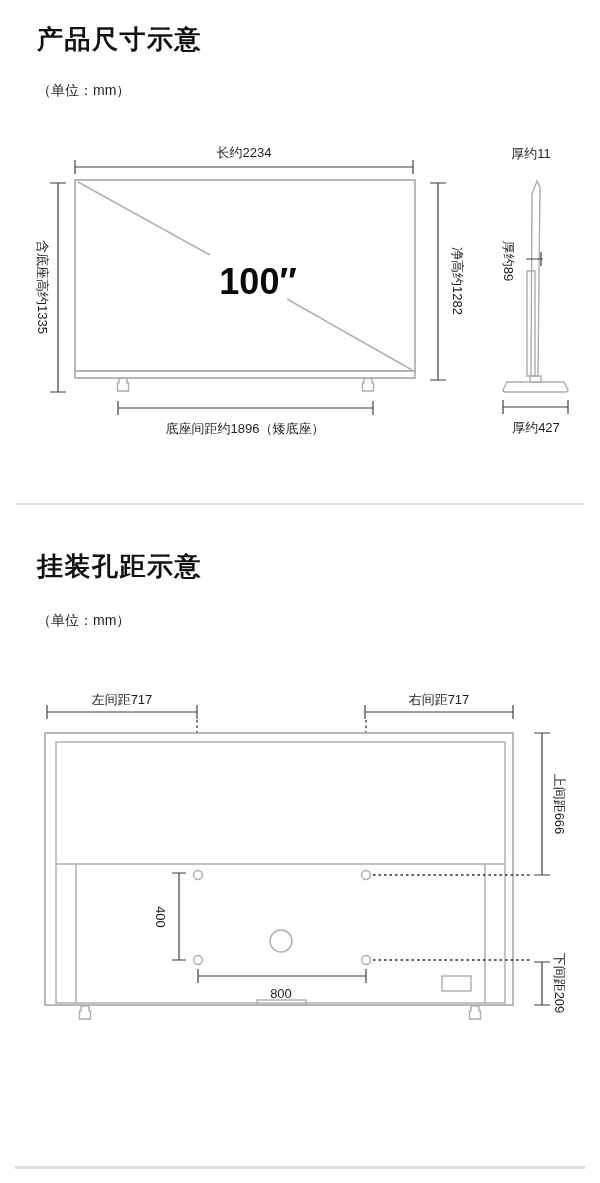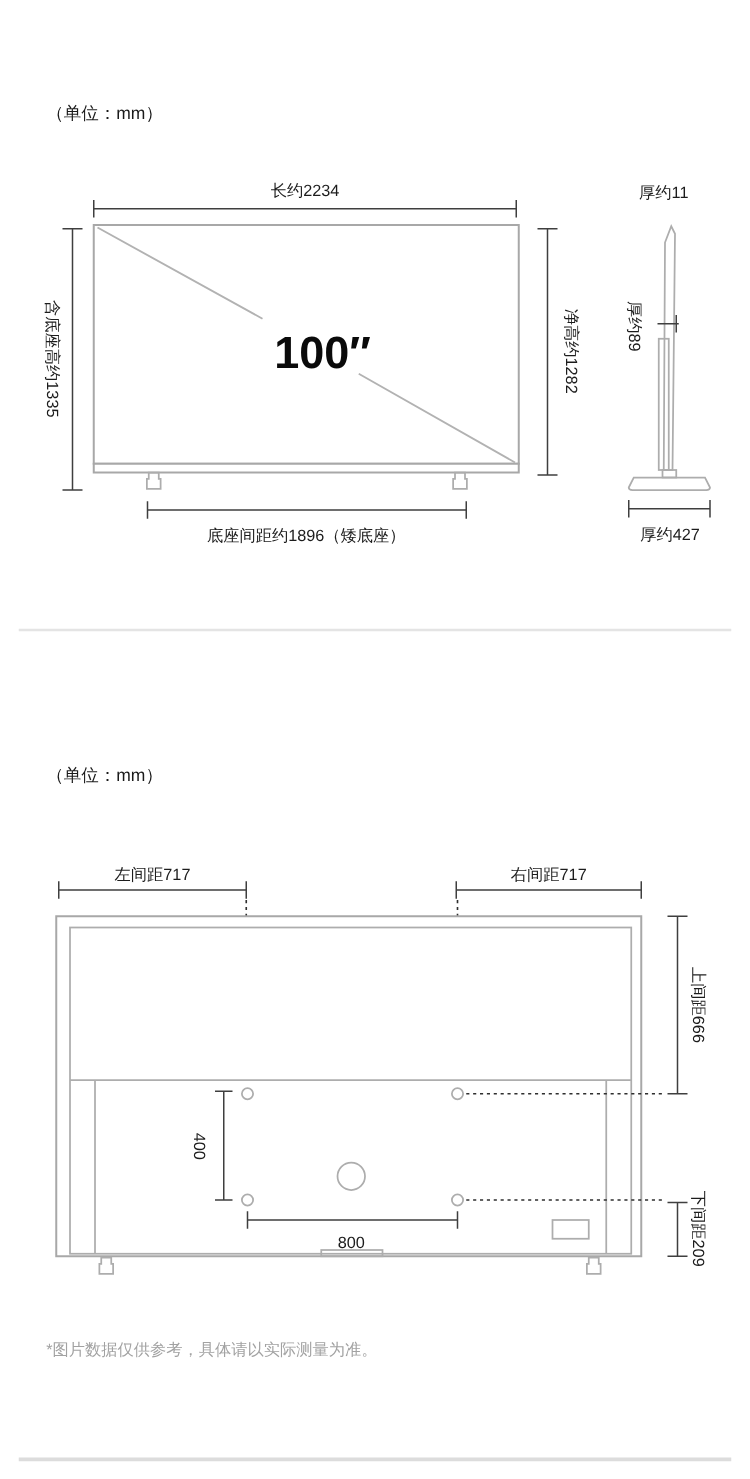--- a/index.html
+++ b/index.html
@@ -29,20 +29,21 @@
   .diag { stroke:#b2b2b2; stroke-width:1.5; fill:none; }
   .dim { stroke:#3f3f3f; stroke-width:1.2; fill:none; }
   .dotted { stroke:#2f2f2f; stroke-width:1.3; fill:none; stroke-dasharray:2.5 3; }
   .big-size { font-size:36px; font-weight:700; fill:#0a0a0a; }
 </style>
 </head>
 <body>
 
 <div class="page">
 
+  <div class="section-title" style="top:22px">产品尺寸示意</div>
   <div class="unit-label" style="top:82px">（单位：mm）</div>
 
   <svg style="top:130px" width="600" height="330" viewBox="0 0 330 181.5">
     <g transform="scale(0.55)" transform-origin="0 0">
     </g>
   </svg>
   <svg style="top:130px" width="600" height="330" viewBox="0 0 600 330">
 
     <path class="dim" d="M75 37 H413 M75 30 V44 M413 30 V44"></path>
     <text x="244" y="27" text-anchor="middle">长约2234</text>
@@ -69,20 +70,21 @@
     <rect class="outline-thin" x="530" y="246" width="11" height="6"></rect>
     <path class="outline-thin" d="M503 260 L507 252 L564 252 L568 260 Q568 262 565 262 L506 262 Q503 262 503 260 Z"></path>
     <path class="dim" d="M526 129 H543 M541 122 V136"></path>
     <text transform="rotate(90 508 131)" x="508" y="131" text-anchor="middle" dominant-baseline="central">厚约89</text>
     <path class="dim" d="M503 277 H568 M503 270 V284 M568 270 V284"></path>
     <text x="536" y="302" text-anchor="middle">厚约427</text>
   </svg>
 
   <div class="divider" style="top:503px;height:2px"></div>
 
+  <div class="section-title" style="top:549px">挂装孔距示意</div>
   <div class="unit-label" style="top:612px">（单位：mm）</div>
 
   <svg style="top:660px" width="600" height="380" viewBox="0 0 600 380">
 
     <text x="122" y="44" text-anchor="middle">左间距717</text>
     <path class="dim" d="M47 52 H197 M47 45 V59 M197 45 V59"></path>
     <text x="439" y="44" text-anchor="middle">右间距717</text>
     <path class="dim" d="M365 52 H513 M365 45 V59 M513 45 V59"></path>
     <path class="dotted" d="M197 60 V215 M366 60 V215"></path>
 
@@ -106,16 +108,15 @@
     <text transform="rotate(90 559 144)" x="559" y="144" text-anchor="middle" dominant-baseline="central">上间距666</text>
     <path class="dim" d="M542 302 V345 M534 302 H550 M534 345 H550"></path>
     <text transform="rotate(90 559 323)" x="559" y="323" text-anchor="middle" dominant-baseline="central">下间距209</text>
 
     <rect class="outline-thin" x="442" y="316" width="29" height="15"></rect>
     <rect class="outline-thin" x="257" y="340" width="49" height="5"></rect>
     <path class="outline-thin" d="M81 346 h8 v5 h1.5 v8 h-11 v-8 h1.5 z"></path>
     <path class="outline-thin" d="M471 346 h8 v5 h1.5 v8 h-11 v-8 h1.5 z"></path>
   </svg>
 
-  <div class="footer-note" style="top:1071px">*图片数据仅供参考，具体请以实际测量为准。</div>
 
   <div class="divider" style="top:1166px;height:3px;background:#dcdcdc"></div>
 </div>
 
 </body></html>

